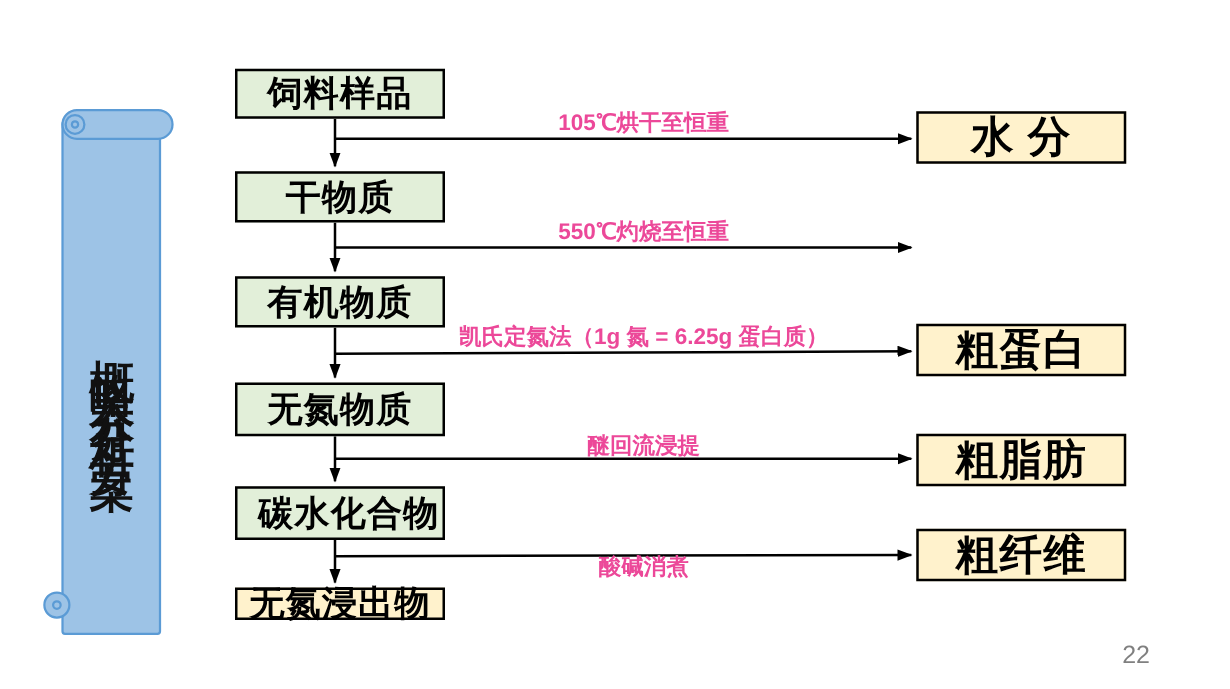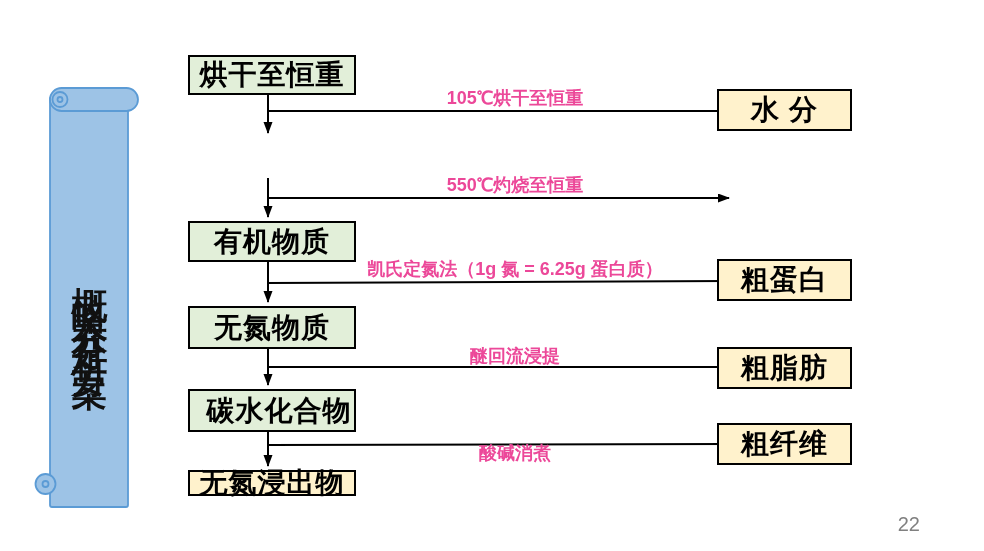--- a/index.html
+++ b/index.html
@@ -37,21 +37,21 @@
     justify-content: center;
     border: 2px solid var(--box_border, #000);
     box-sizing: border-box;
     font-weight: bold;
     color: #000;
     letter-spacing: 1px;
     white-space: nowrap;
   }
   .stage { left: 188px; width: 168px; font-size: 28px; background: var(--stage_fill, #E2EFD9); }
   .stage.yellow { background: var(--result_fill, #FFF2CC); }
-  .result { left: 717px; width: 135px; height: 42px; font-size: 28px; background: var(--result_fill, #FFF2CC); }
+  .result { left: 733px; width: 168px; height: 42px; font-size: 34px; background: var(--result_fill, #FFF2CC); }
 
   
   .method-label {
     position: absolute;
     left: 300px;
     width: 430px;
     text-align: center;
     font-size: 18px;
     font-weight: bold;
     color: #ec4899;
@@ -127,21 +127,22 @@
         <rect x="17" y="4" width="88" height="23" rx="11.5"></rect>
         <circle cx="27" cy="15.5" r="7.5"></circle>
         <circle cx="27" cy="15.5" r="2.5" fill="none"></circle>
       </g>
     </svg>
     <div class="banner-text-wrap">
       <div class="banner-text">概略养分分析方案</div>
     </div>
   </div>
 
-  <div class="box stage" style="top:55px;height:40px;">烘干至恒重</div>
+  <div class="box stage" style="top:55px;height:40px;">饲料样品</div>
+  <div class="box stage" style="top:137px;height:41px;">干物质</div>
   <div class="box stage" style="top:221px;height:41px;">有机物质</div>
   <div class="box stage" style="top:306px;height:43px;">无氮物质</div>
   <div class="box stage" style="top:389px;height:43px;padding-left:14px;">碳水化合物</div>
   <div class="box stage yellow" style="top:470px;height:26px;">无氮浸出物</div>
 
   <div class="box result" style="top:89px;">水 分</div>
   <div class="box result" style="top:347px;">粗脂肪</div>
   <div class="box result" style="top:259px;">粗蛋白</div>
   <div class="box result" style="top:423px;">粗纤维</div>
 

